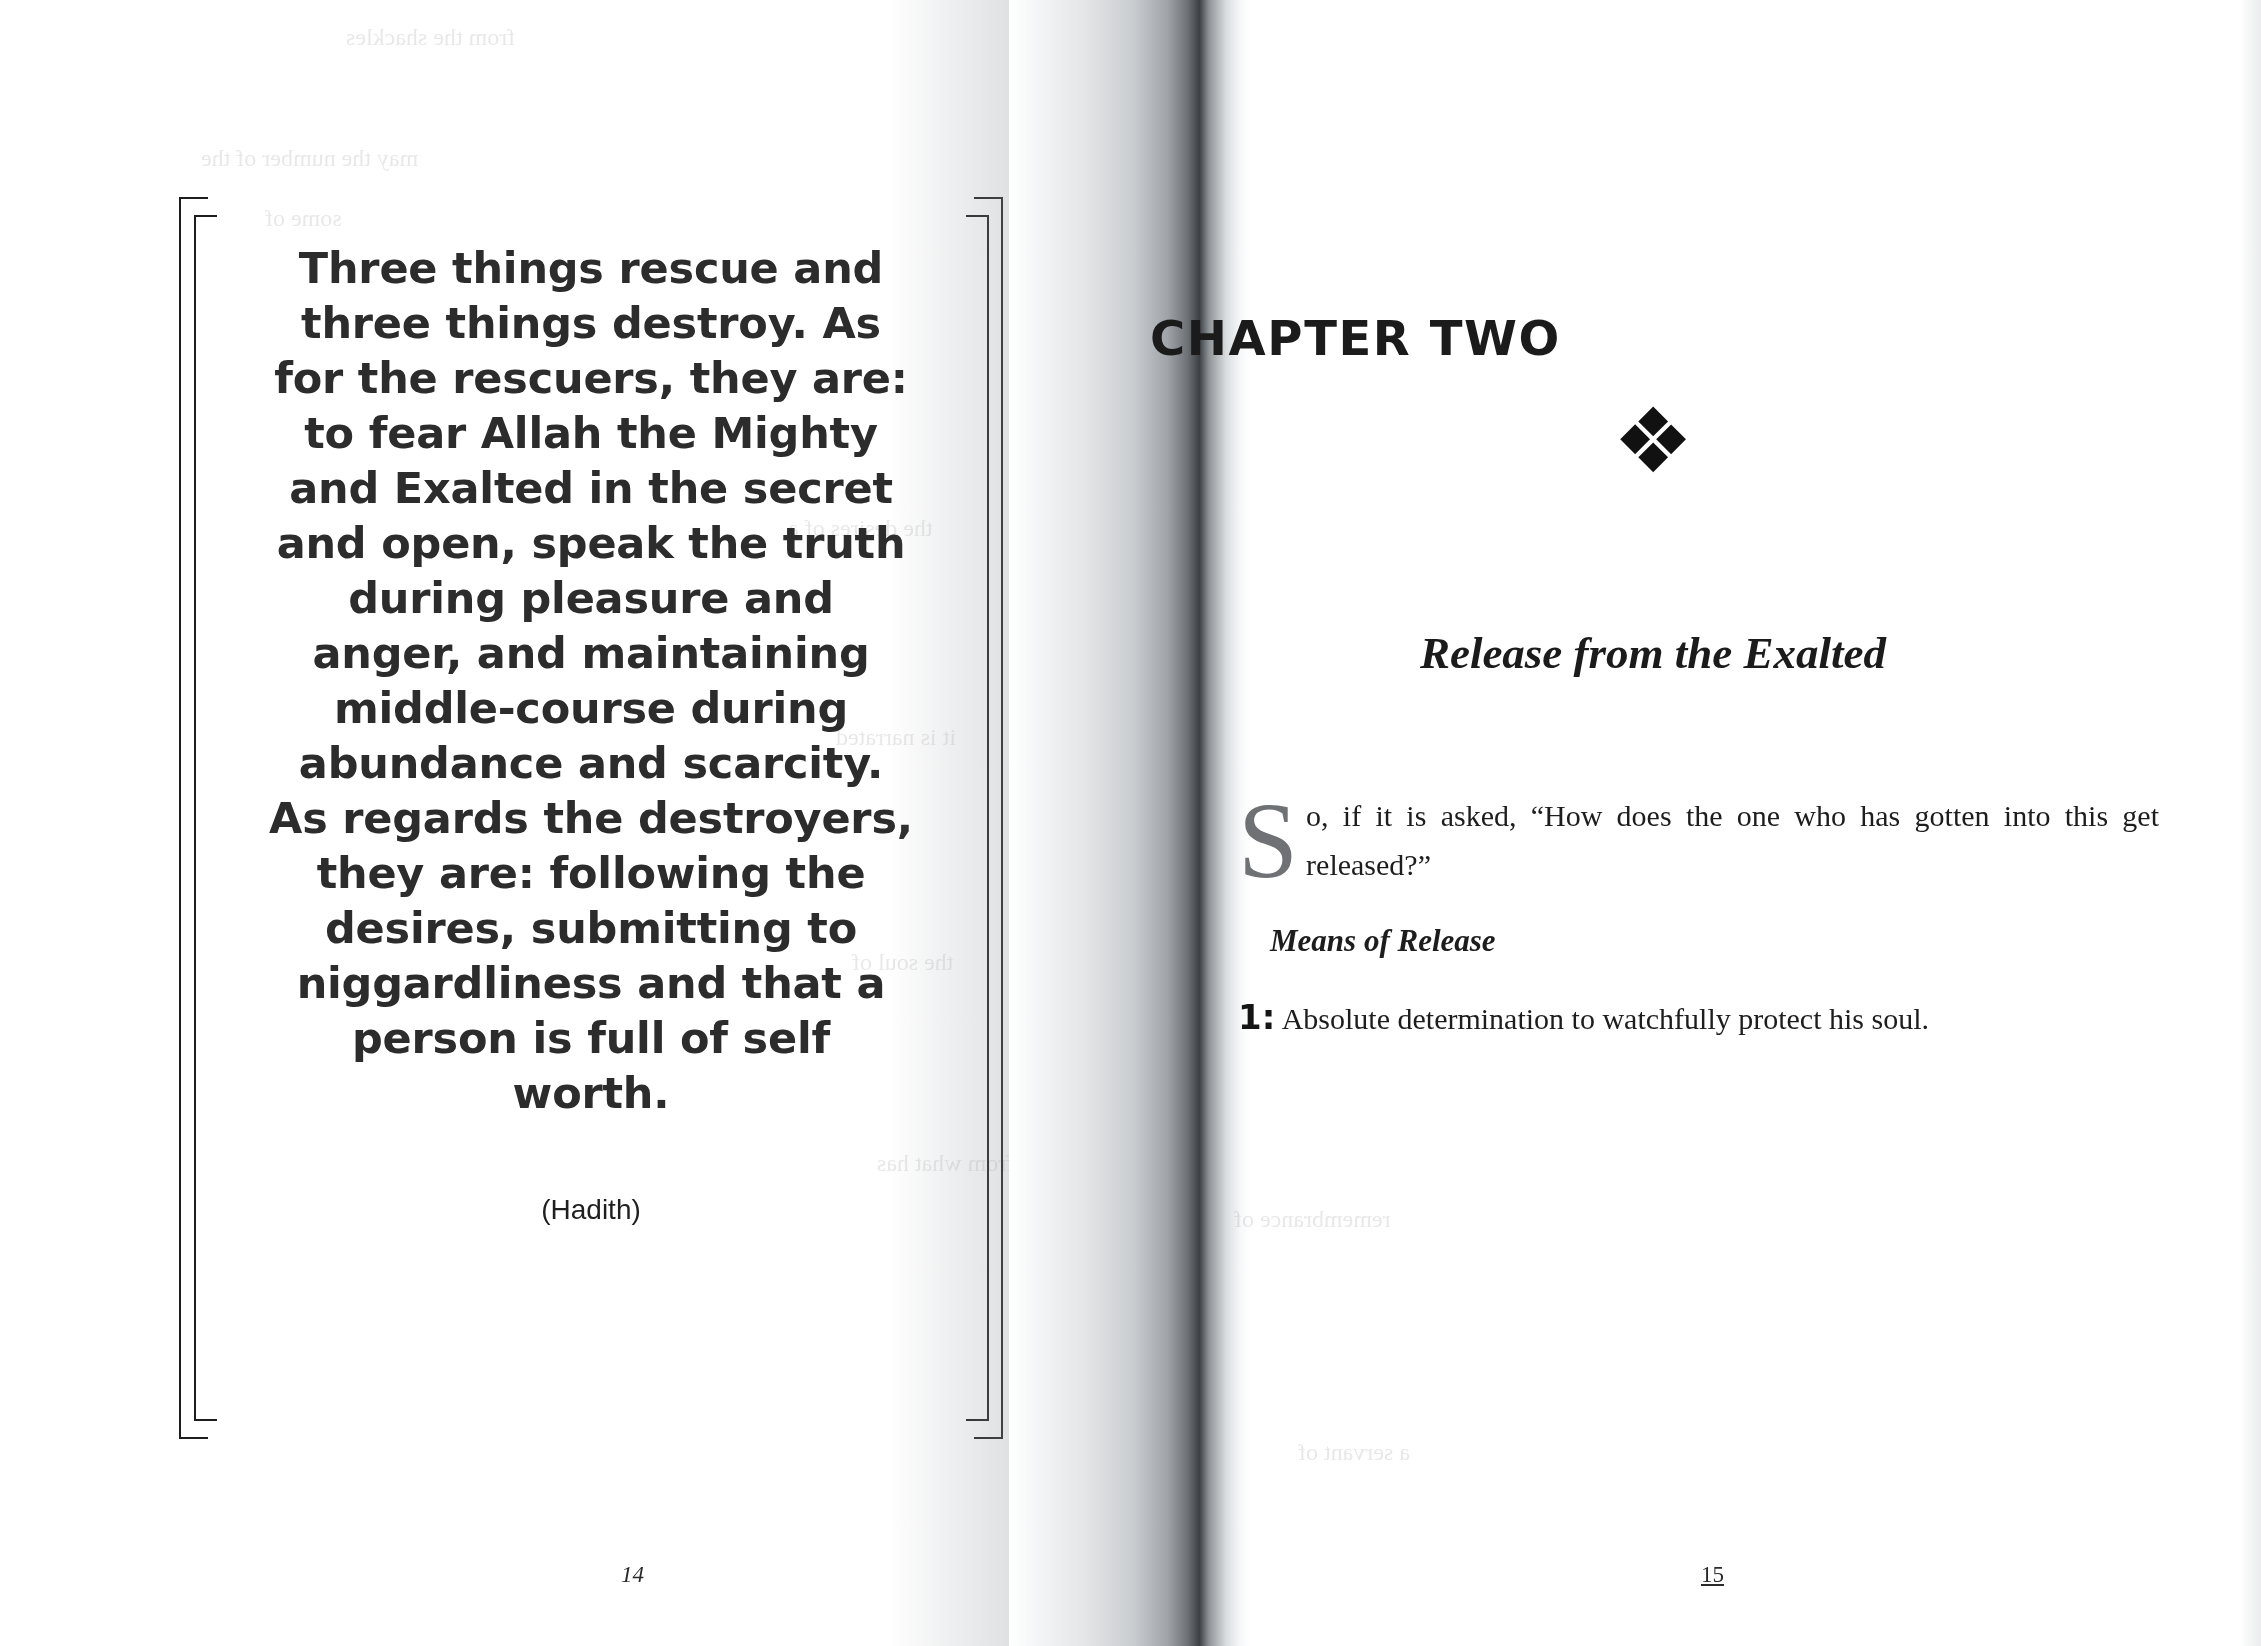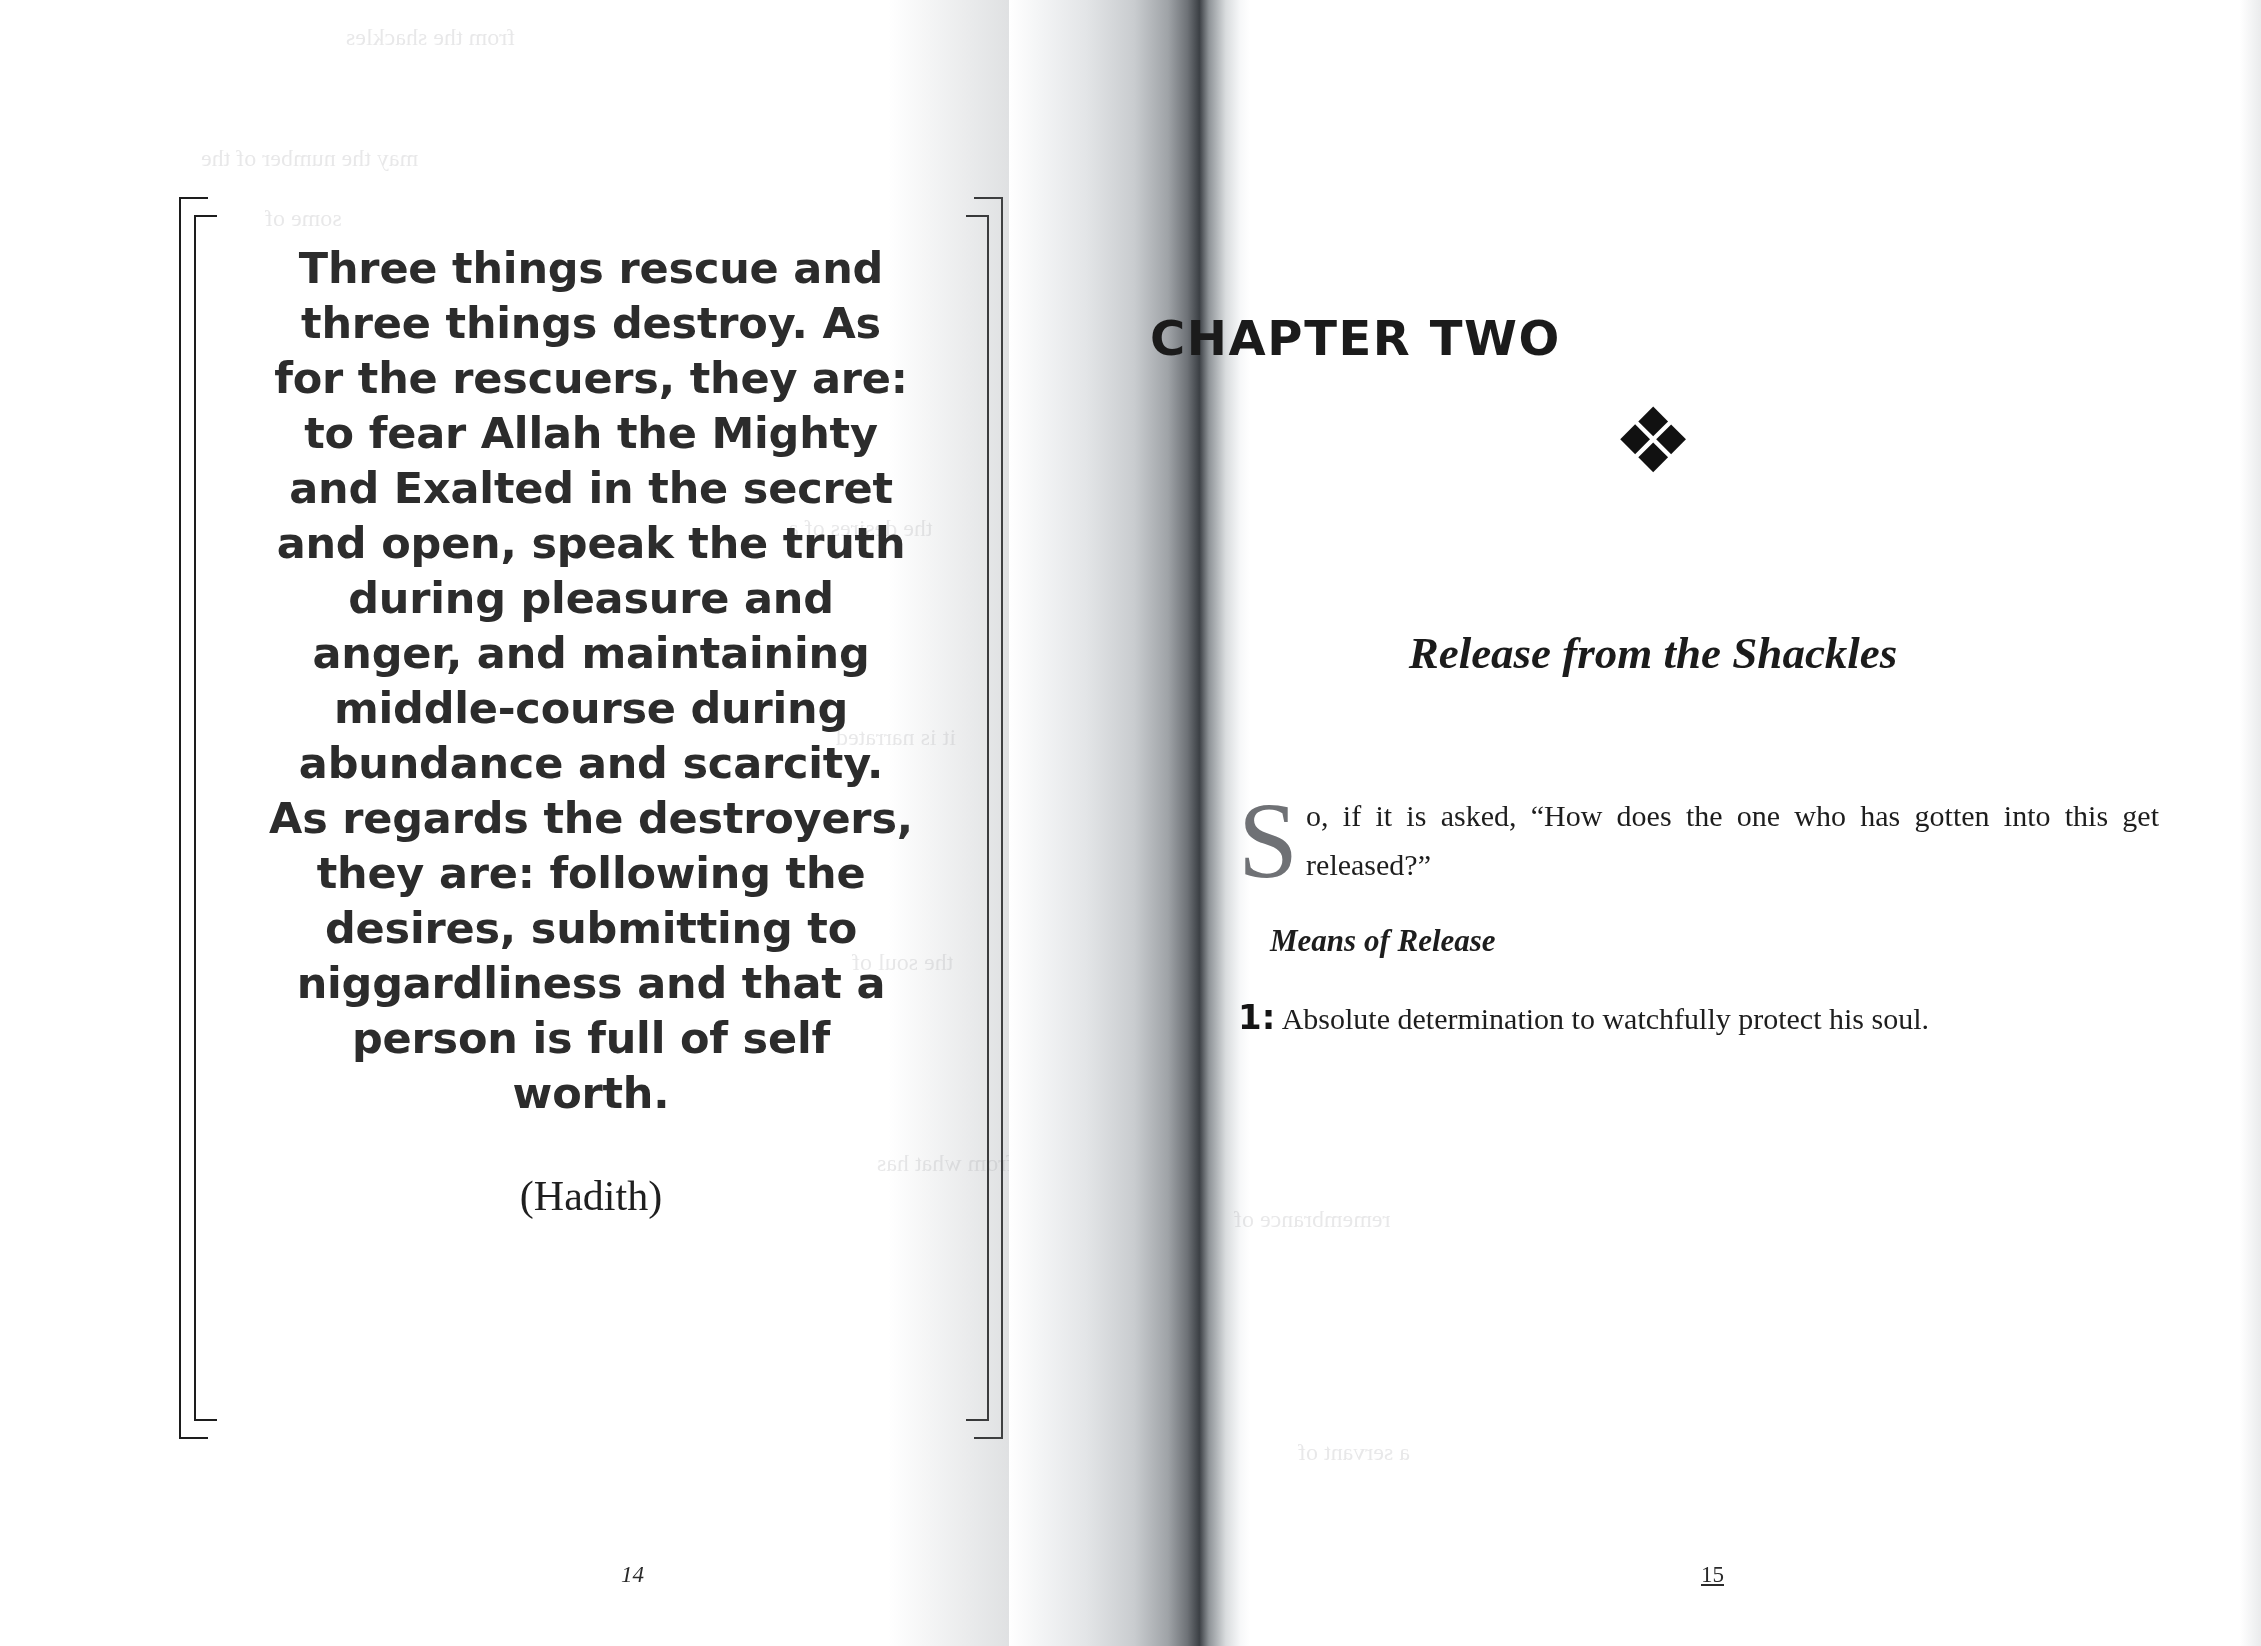--- a/index.html
+++ b/index.html
@@ -127,23 +127,23 @@
   }
   .quote-text {
     font-family: "DejaVu Sans", sans-serif;
     font-weight: bold;
     font-size: 43px;
     line-height: 1.28;
     color: #2c2c2c;
     letter-spacing: -0.2px;
   }
   .quote-source {
-    margin-top: 50px;
-    font-family: Liberation Serif, serif;
-    font-size: 42px;
+    margin-top: 72px;
+    font-family: Liberation Sans, sans-serif;
+    font-size: 28px;
     color: #1f1f1f;
   }
 
   .folio {
     position: absolute;
     bottom: 58px;
     font-family: "Liberation Serif", serif;
     font-size: 23px;
     color: #2a2a2a;
   }
@@ -275,21 +275,21 @@
     <div class="ghost" style="left:48px; top:1439px; font-size:24px;">a servant of</div>
     <div class="right-edge"></div>
   </div>
 </div>
 
 <div>
   <div class="chapter-title" style="left:1150px; right:105px;">CHAPTER TWO</div>
 
   <div class="ornament" style="left:1150px; right:105px;">❖</div>
 
-  <div class="section-title" style="left:1150px; right:105px;">Release from the Shackles</div>
+  <div class="section-title" style="left:1150px; right:105px;">Release from the Exalted</div>
 
   <div class="body-col">
     <p class="dropcap-para">
       <span class="dropcap">S</span>
       <span>o, if it is asked, “How does the one who has gotten into this get released?”</span>
     </p>
 
 
     <div class="means-head">Means of Release</div>
 

